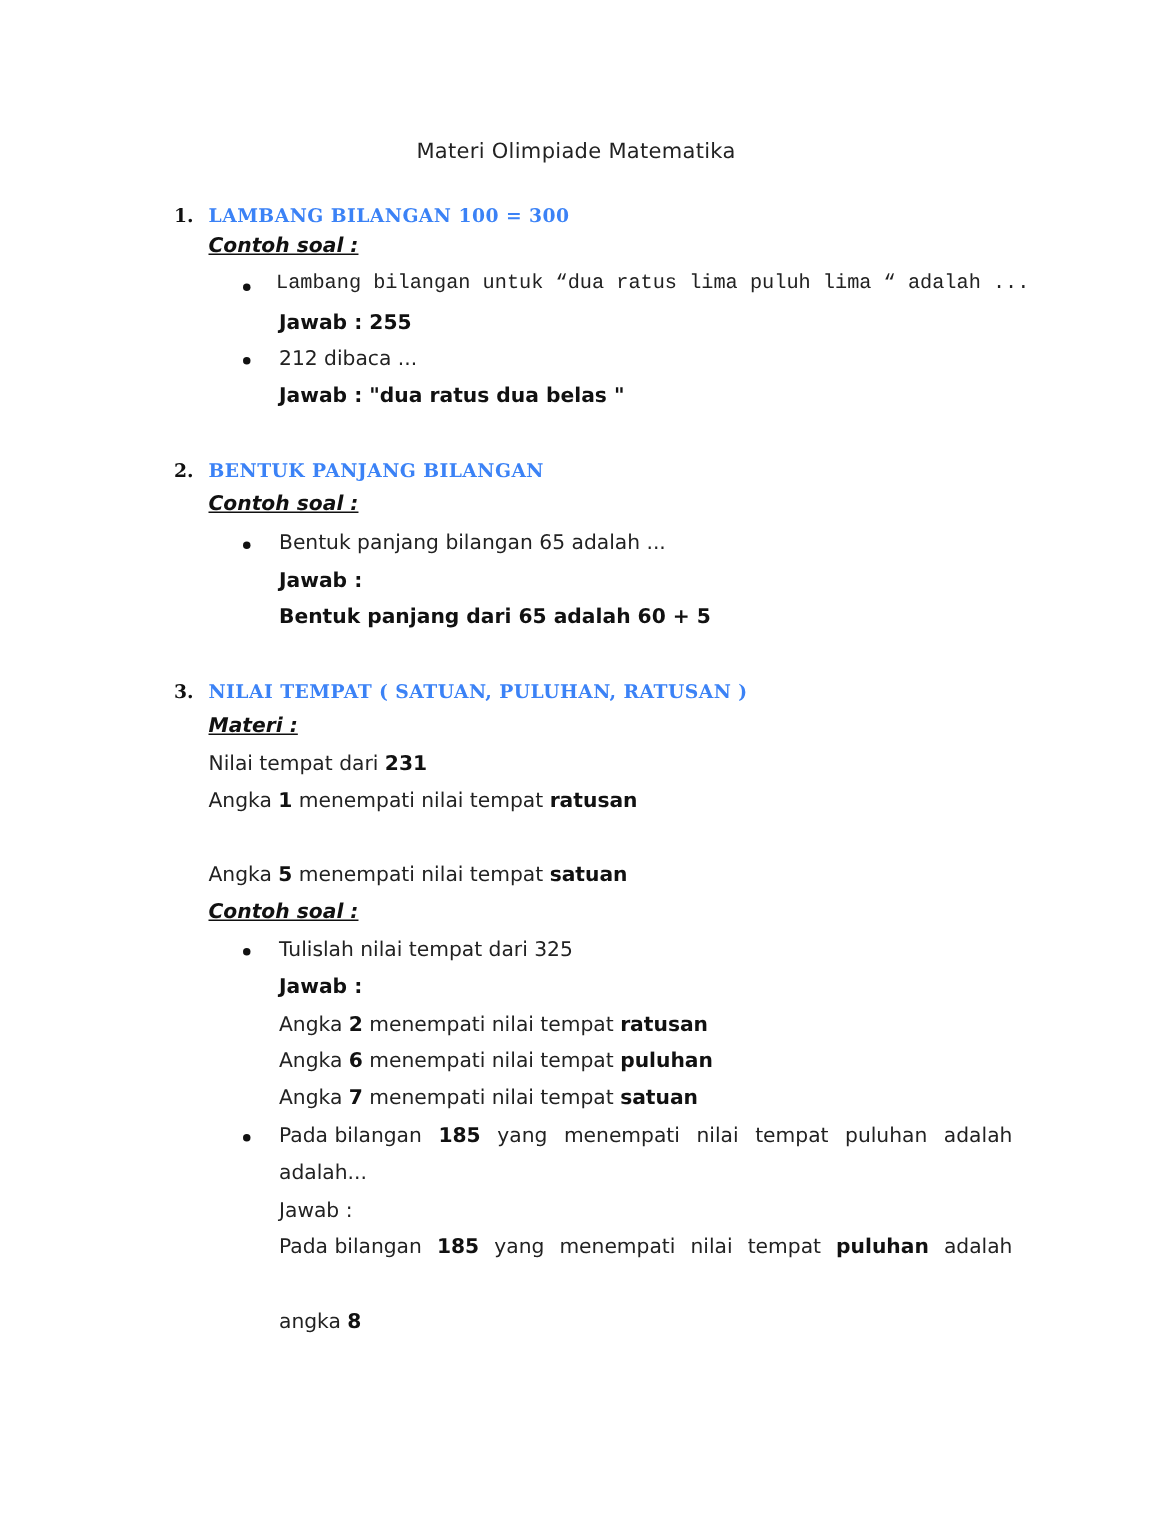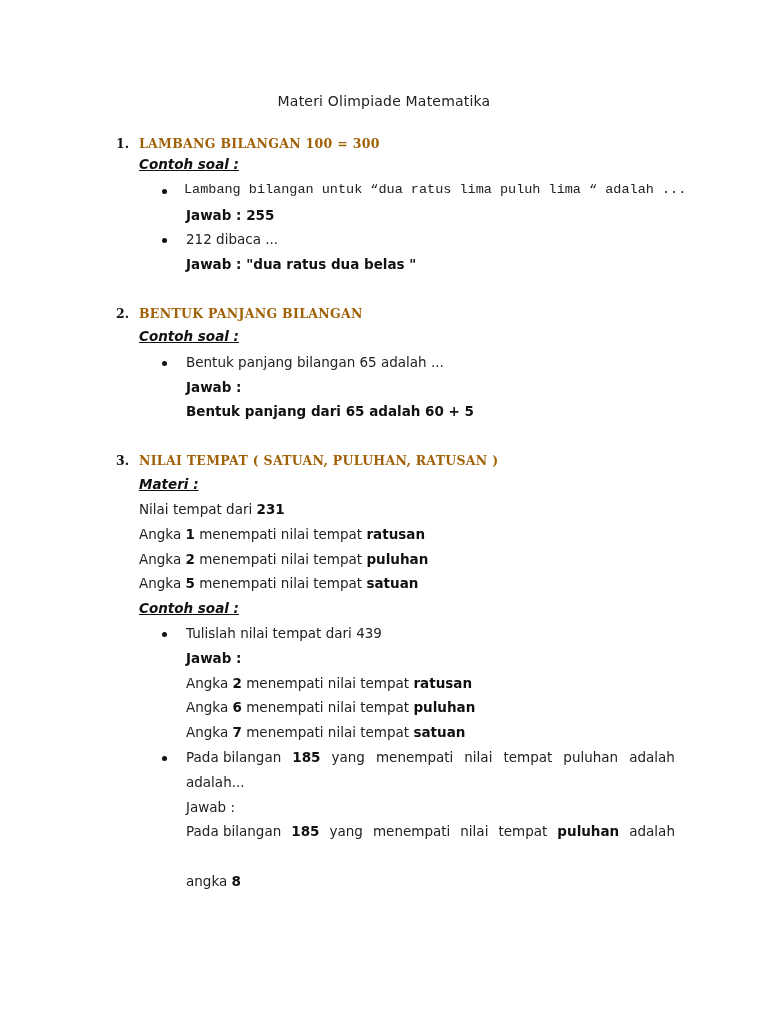--- a/index.html
+++ b/index.html
@@ -3,21 +3,21 @@
 <meta charset="utf-8">
 <style>
   html, body { margin:0; padding:0; background:#ffffff; }
   body { width:768px; height:1024px; position:relative; overflow:hidden;
          font-family:"DejaVu Sans", sans-serif; color:#1a1a1a; }
   .page { position:absolute; left:0; top:0; width:768px; height:1024px;border-radius:14px; }
   .title { position:absolute; top:93px; left:0; width:768px; text-align:center;
            font-size:14px; color:#222; letter-spacing:0.2px; }
   .line { position:absolute; font-size:13.5px; white-space:nowrap; line-height:18px; color:#222; }
   .heading { position:absolute; font-family:"DejaVu Serif", serif; font-weight:bold;
-             font-size:12.5px; white-space:nowrap; color:#a16207; letter-spacing:0.3px; }
+             font-size:12.5px; white-space:nowrap; color:#3b82f6; letter-spacing:0.3px; }
   .num { position:absolute; font-family:"DejaVu Serif", serif; font-weight:bold; font-size:12.5px; color:#111; }
   .sub { position:absolute; font-style:italic; font-weight:bold; text-decoration:underline;
          font-size:13.5px; color:#111; white-space:nowrap; }
   .bullet { position:absolute; width:5px; height:5px; border-radius:50%; background:#111; }
   b { font-weight:bold; color:#111; }
 </style>
 </head>
 <body>
 
 <div class="page">
@@ -56,31 +56,28 @@
   <div class="num" style="top:453px;left:116px;">3.</div>
   <div class="heading" style="top:453px;left:139px;">NILAI TEMPAT ( SATUAN, PULUHAN, RATUSAN )</div>
   <div class="sub" style="top:476px;left:139px;">Materi :</div>
 
   <div class="line" style="top:500px;left:139px;">
     <span>Nilai tempat dari </span><b>231</b>
   </div>
   <div class="line" style="top:525px;left:139px;">
     <span>Angka </span><b>1</b><span> menempati nilai tempat </span><b>ratusan</b>
   </div>
-  <div class="line" style="top:550px;left:139px;">
-    <span>Angka </span><b>2</b><span> menempati nilai tempat </span><b>puluhan</b>
-  </div>
   <div class="line" style="top:574px;left:139px;">
     <span>Angka </span><b>5</b><span> menempati nilai tempat </span><b>satuan</b>
   </div>
 
   <div class="sub" style="top:600px;left:139px;">Contoh soal :</div>
 
   <div class="bullet" style="top:632px;left:162px;"></div>
-  <div class="line" style="top:624px;left:186px;">Tulislah nilai tempat dari 439</div>
+  <div class="line" style="top:624px;left:186px;">Tulislah nilai tempat dari 325</div>
   <div class="line" style="top:649px;left:186px;">
     <b>Jawab</b><b> :</b>
   </div>
   <div class="line" style="top:674px;left:186px;text-align:center;">
     <span>Angka </span><b>2</b><span> menempati nilai tempat </span><b>ratusan</b>
   </div>
   <div class="line" style="top:698px;left:186px;">
     <span>Angka </span><b>6</b><span> menempati nilai tempat </span><b>puluhan</b>
   </div>
   <div class="line" style="top:723px;left:186px;">

